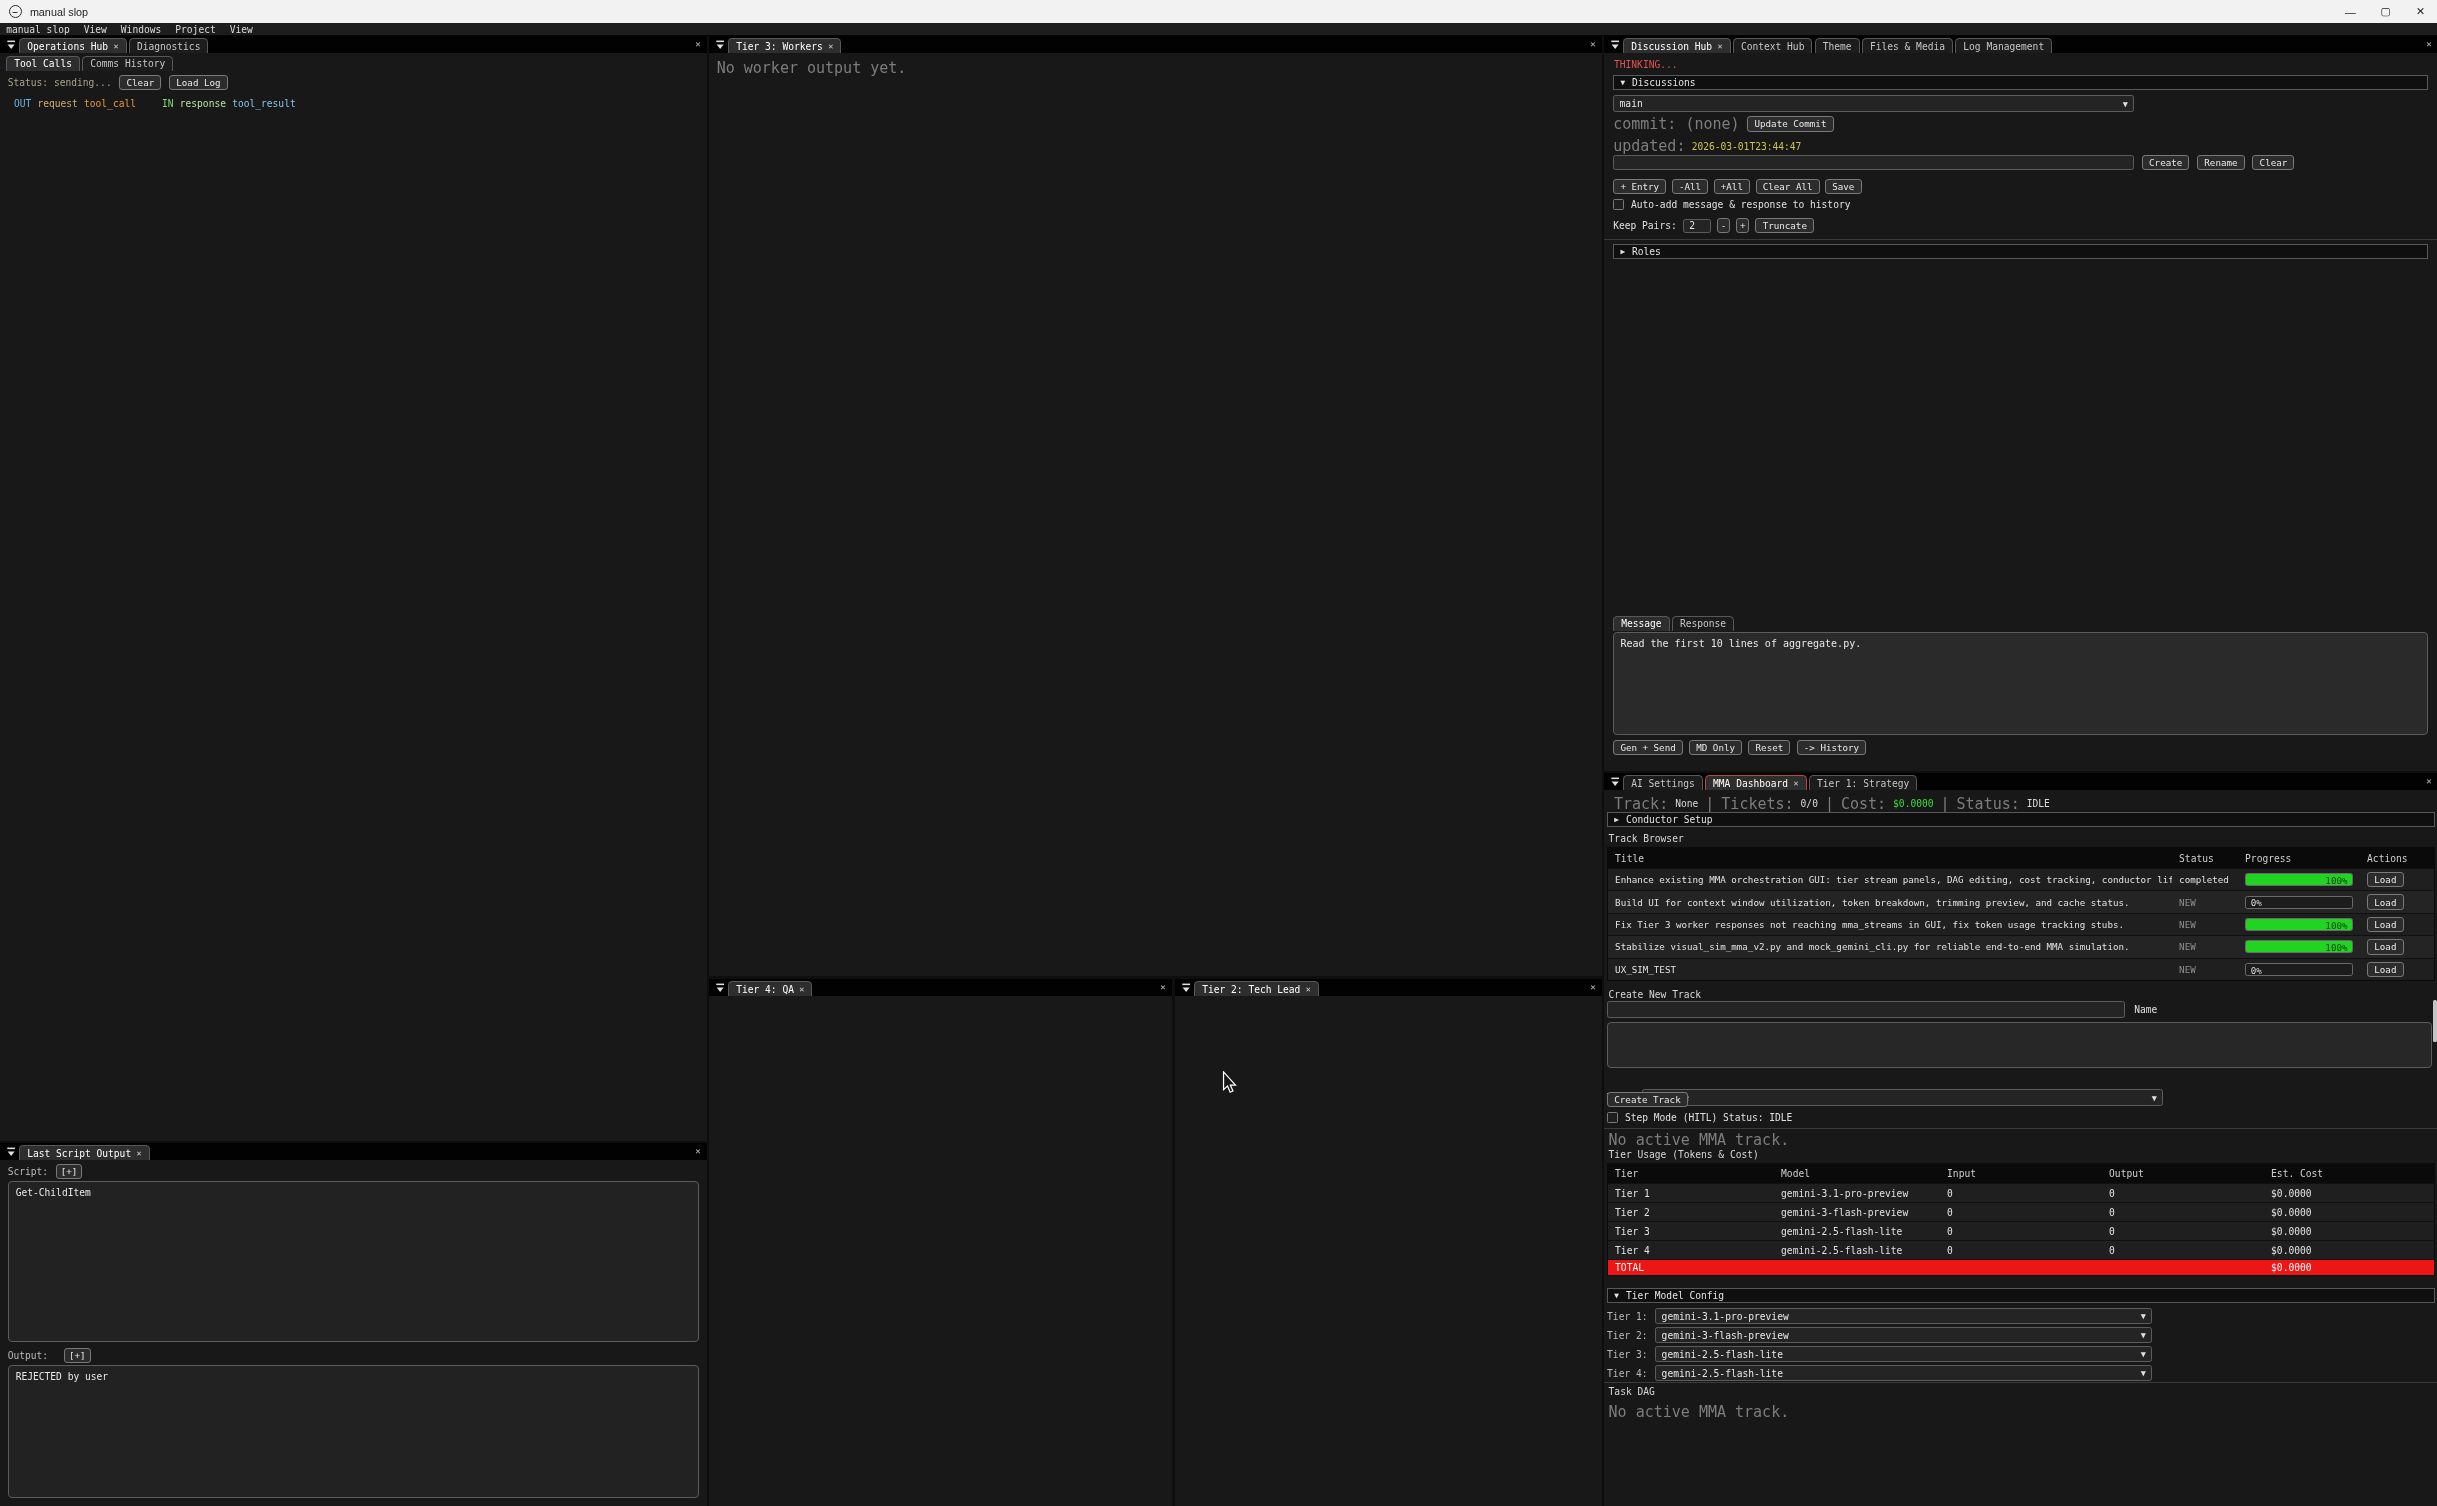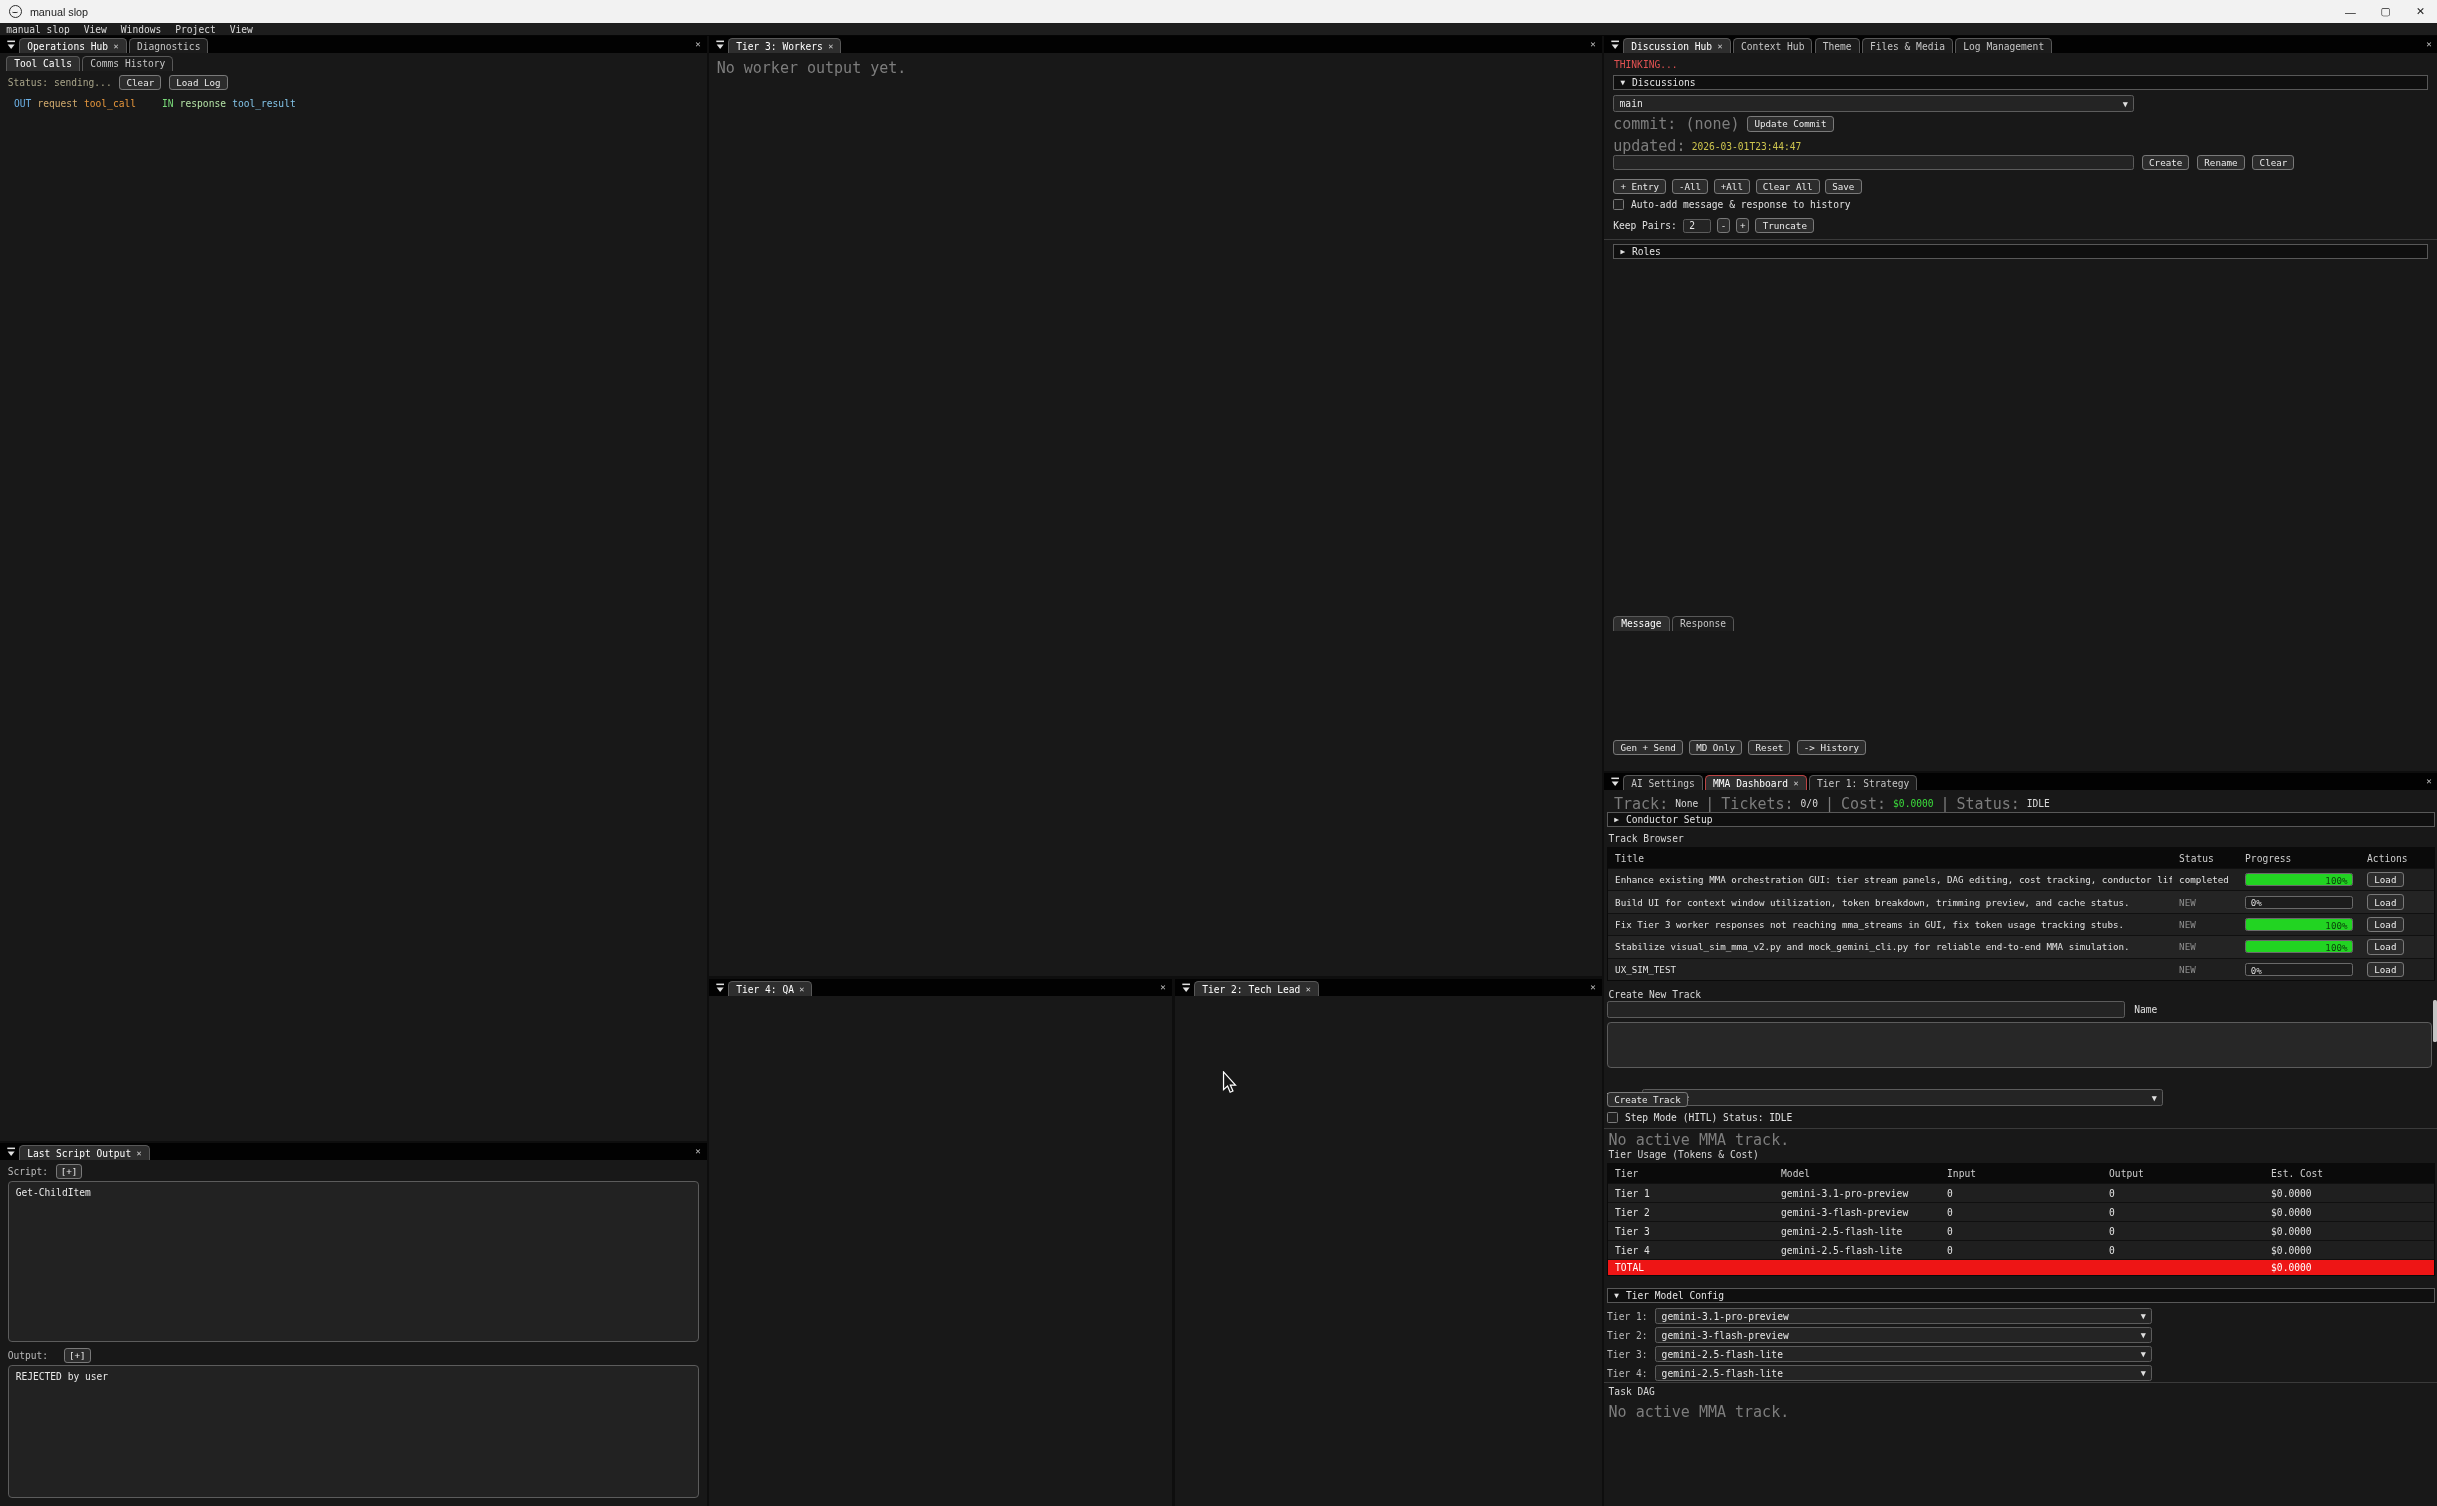--- a/index.html
+++ b/index.html
@@ -240,20 +240,21 @@
   </div>
   <div class="hr" style="position:absolute;left:0;top:203px;width:834px;"></div>
   <div class="group-header" style="position:absolute;left:9.2px;top:208px;width:815px;">
     <span class="garrow">▶</span>
     <span>Roles</span>
   </div>
   <div class="row" style="left:9.2px;top:580px;">
     <span class="tab active">Message</span>
     <span class="tab">Response</span>
   </div>
+  <div class="input" style="position:absolute;left:9.2px;top:596px;width:815px;height:103px;align-items:flex-start;padding:4.6px 6.2px;border-radius:3.9px;background:#2a2a2a;font-size:10px;">Read the first 10 lines of aggregate.py.</div>
   <div class="row" style="left:9.2px;top:704px;gap:6.2px;">
     <span class="btn">Gen + Send</span>
     <span class="btn">MD Only</span>
     <span class="btn">Reset</span>
     <span class="btn">-&gt; History</span>
   </div>
 </div>
 
 <div class="panel" style="left:1604px;top:773px;width:834px;height:733px;">
   <div class="strip">

